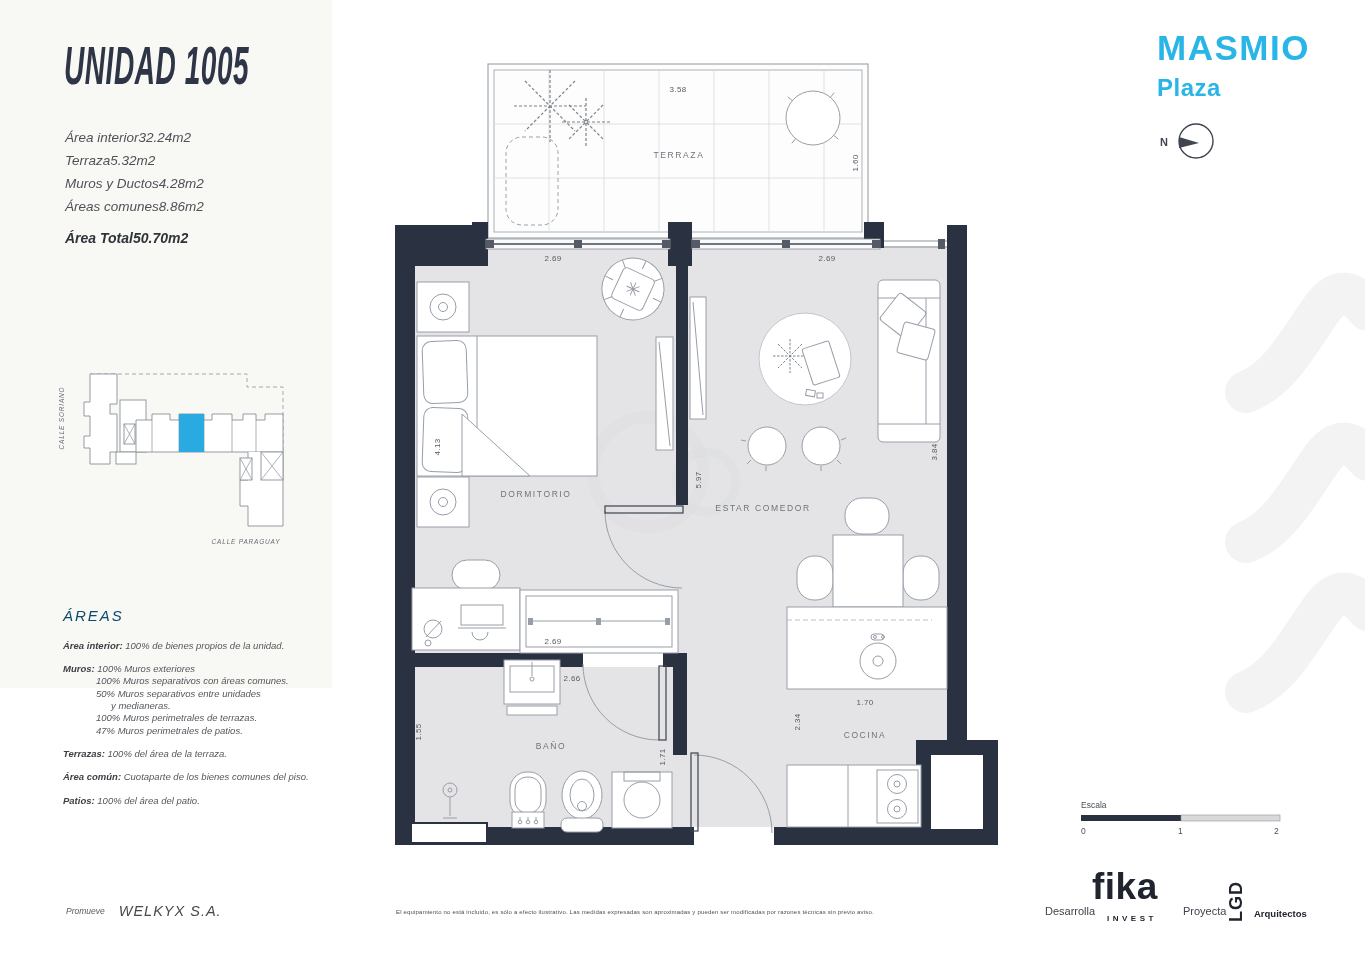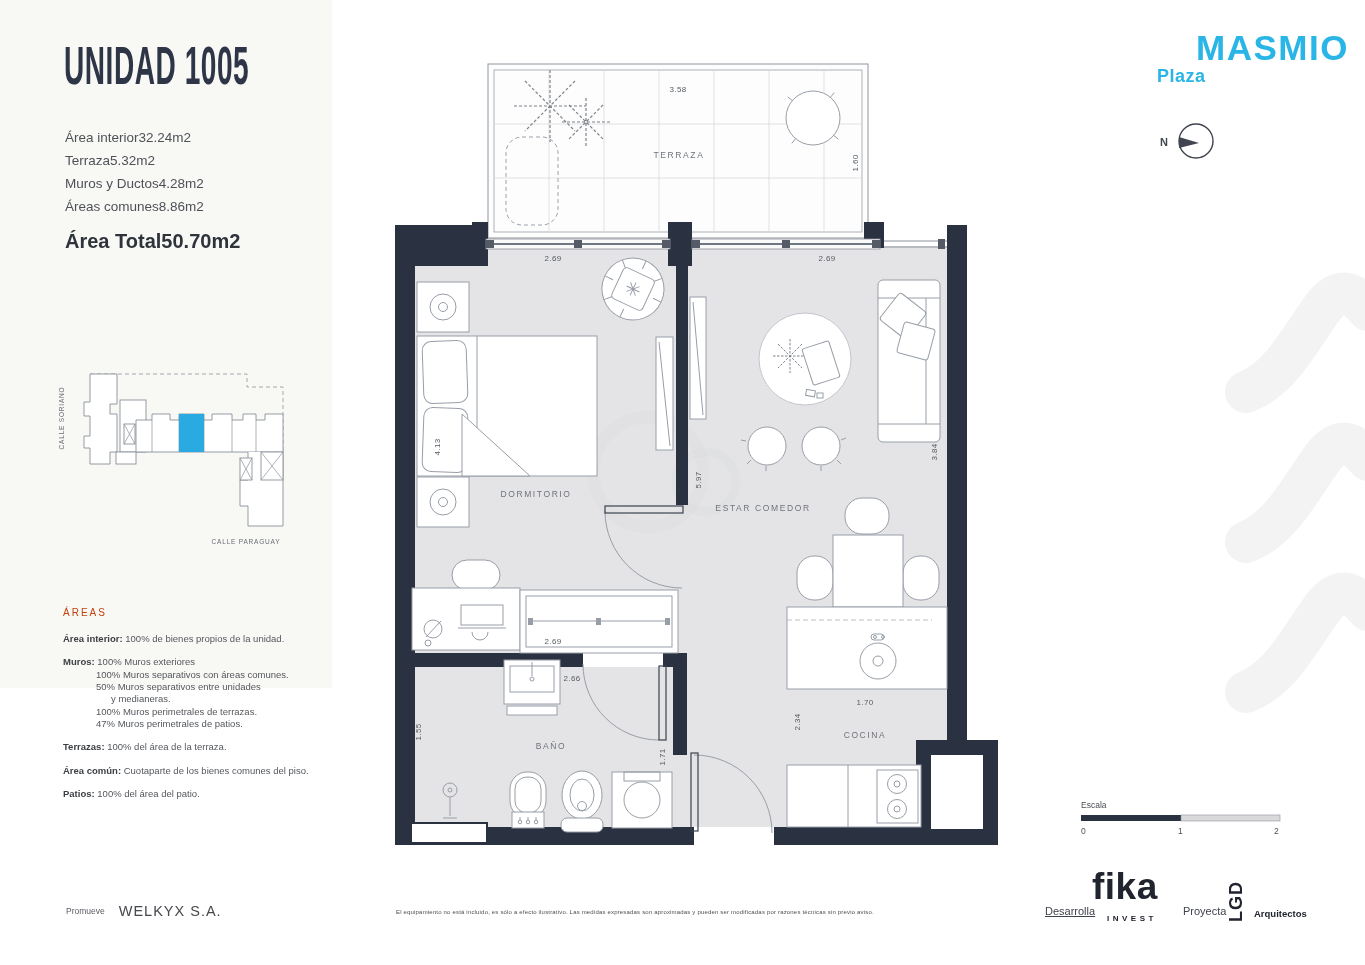--- a/index.html
+++ b/index.html
@@ -1,44 +1,44 @@
 <!DOCTYPE html>
 <html><head>
 <meta charset="utf-8">
 <style>
   html,body { margin:0; padding:0; background:#ffffff; }
   .page { position:relative; width:1365px; height:965px; background:#ffffff;
           font-family:"Liberation Sans", sans-serif; overflow:hidden; }
 
   
-  .sidebar { position:absolute; left:0; top:0; width:332px; height:688px; background:#f8f8f5; }
+  .sidebar { position:absolute; left:0; top:0; width:332px; height:688px; background:#f8f8f5;font-style:italic; }
   .title { position:absolute; left:64px; top:34px; margin:0; font-size:54px; font-weight:bold;
            color:#2e3547; letter-spacing:1px; white-space:nowrap;
            transform:scaleX(.52); transform-origin:left top; }
   .areas-table { position:absolute; left:65px; top:130px; width:198px; font-size:13.5px; color:#4e5257; }
   .arow { display:flex; margin-bottom:8px; }
   .arow .val { text-align:right; }
-  .arow.total { font-weight:bold; color:#2f343b; margin-top:16px; font-size:20px; }
+  .arow.total { font-weight:bold; color:#2f343b; margin-top:16px; font-size:14px; }
 
   .notes { position:absolute; left:63px; top:606px; width:248px; color:#54575c;
            font-size:9.5px; line-height:1.3; }
-  .notes h2 { font-size:10px; font-weight:normal; letter-spacing:2px; color:#c2410c; margin:0 0 14px 0; }
+  .notes h2 { font-size:15px; font-weight:normal; letter-spacing:2px; color:#0c4a6e; margin:0 0 14px 0; }
   .note { margin-bottom:11px; }
   .note b { color:#3d4045; }
   .mline { padding-left:33px; }
   .mline.indent2 { padding-left:48px; }
 
   .promoter { position:absolute; left:66px; top:903px; color:#5a5d62; font-size:8.5px; }
   .promoter .pname { font-size:14.5px; letter-spacing:1px; color:#46494e; margin-left:14px;
                      vertical-align:-2px; }
 
   
   .brand { position:absolute; left:1157px; top:30px; color:#29b5e6; line-height:1; }
-  .brand .m { font-size:35px; font-weight:bold; letter-spacing:1.5px;margin-left:39px; }
-  .brand .p { font-size:18px; font-weight:bold; letter-spacing:.5px; margin-top:2px; }
+  .brand .m { font-size:35px; font-weight:bold; letter-spacing:1.5px; }
+  .brand .p { font-size:24px; font-weight:bold; letter-spacing:.5px; margin-top:11px; }
 
   .disclaimer { position:absolute; left:396px; top:909px; white-space:nowrap; font-size:10px;
                 color:#4b4e53; letter-spacing:.3px; transform:scale(.6); transform-origin:left top; }
 
   .lbl-credit { position:absolute; font-size:11px; color:#3f434b; }
   .fika { position:absolute; left:1092px; top:868px; font-size:37px; font-weight:bold;
           letter-spacing:.5px; color:#20242e; line-height:1; }
   .invest { position:absolute; left:1107px; top:914px; font-size:8px; font-weight:bold;
             letter-spacing:3.5px; color:#20242e; }
   .lgd { position:absolute; left:1226px; top:868px; writing-mode:vertical-rl; transform:rotate(180deg);
@@ -388,19 +388,19 @@
       <rect x="1081" y="815" width="100" height="6" fill="#2a3140"></rect>
       <rect x="1181" y="815" width="99" height="6" fill="#d9d9db" stroke="#8d939b" stroke-width=".6"></rect>
       <text class="sc" x="1081" y="834">0</text>
       <text class="sc" x="1178" y="834">1</text>
       <text class="sc" x="1274" y="834">2</text>
     </g>
   </svg>
 
   <div class="disclaimer">El equipamiento no está incluido, es sólo a efecto ilustrativo. Las medidas expresadas son aproximadas y pueden ser modificadas por razones técnicas sin previo aviso.</div>
 
-  <span class="lbl-credit" style="left:1045px;top:905px;position:absolute;text-decoration:underline;">Desarrolla</span>
+  <span class="lbl-credit" style="left:1045px;top:905px;position:absolute;">Desarrolla</span>
   <div class="fika">fika</div>
   <div class="invest">INVEST</div>
   <span class="lbl-credit" style="left:1183px;top:905px;position:absolute;">Proyecta</span>
   <div class="lgd">LGD</div>
   <div class="arqs">Arquitectos</div>
 </div>
 
 </body></html>

